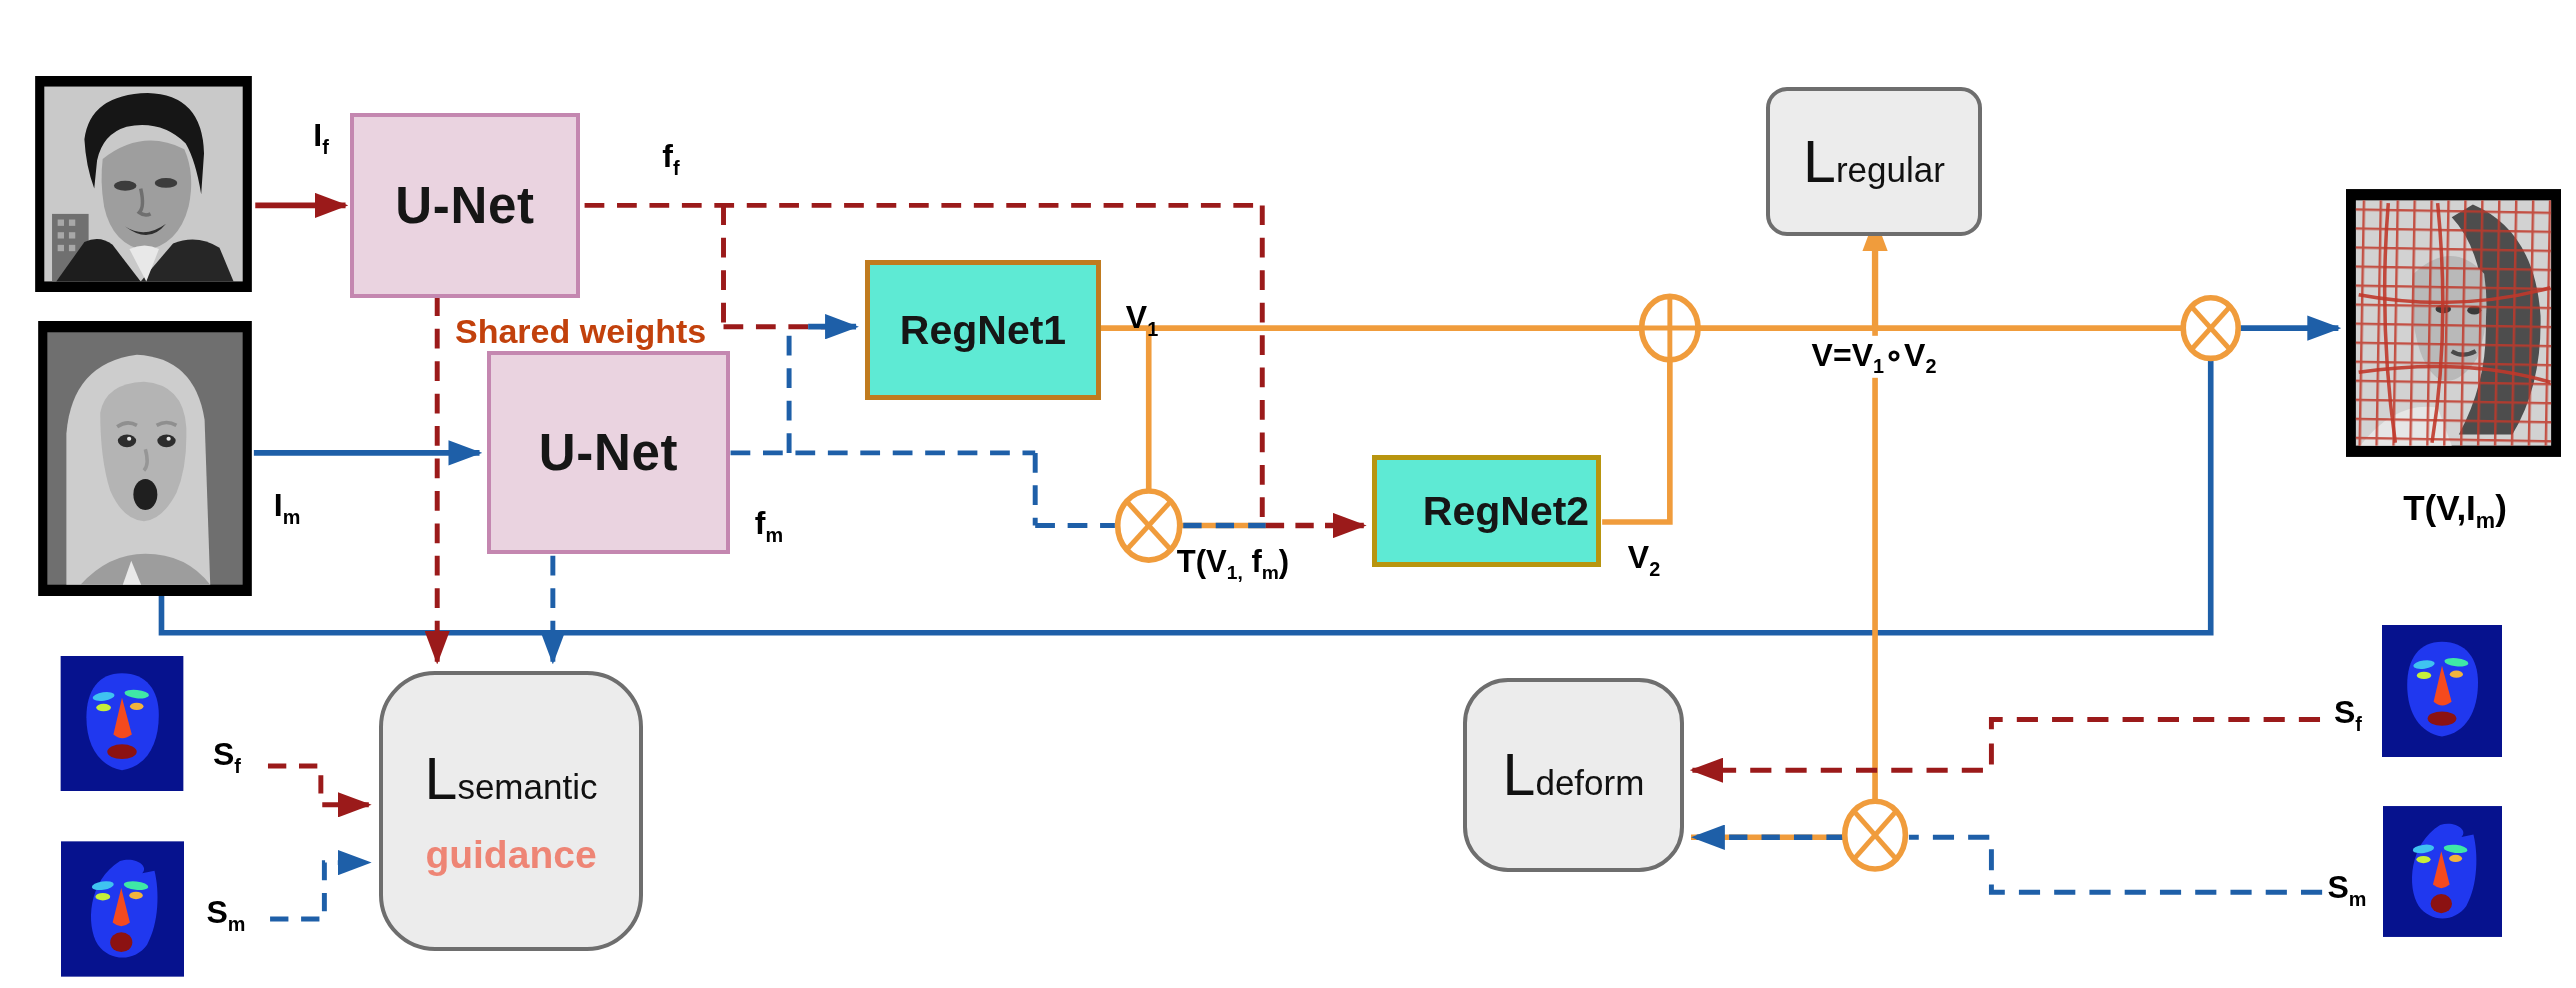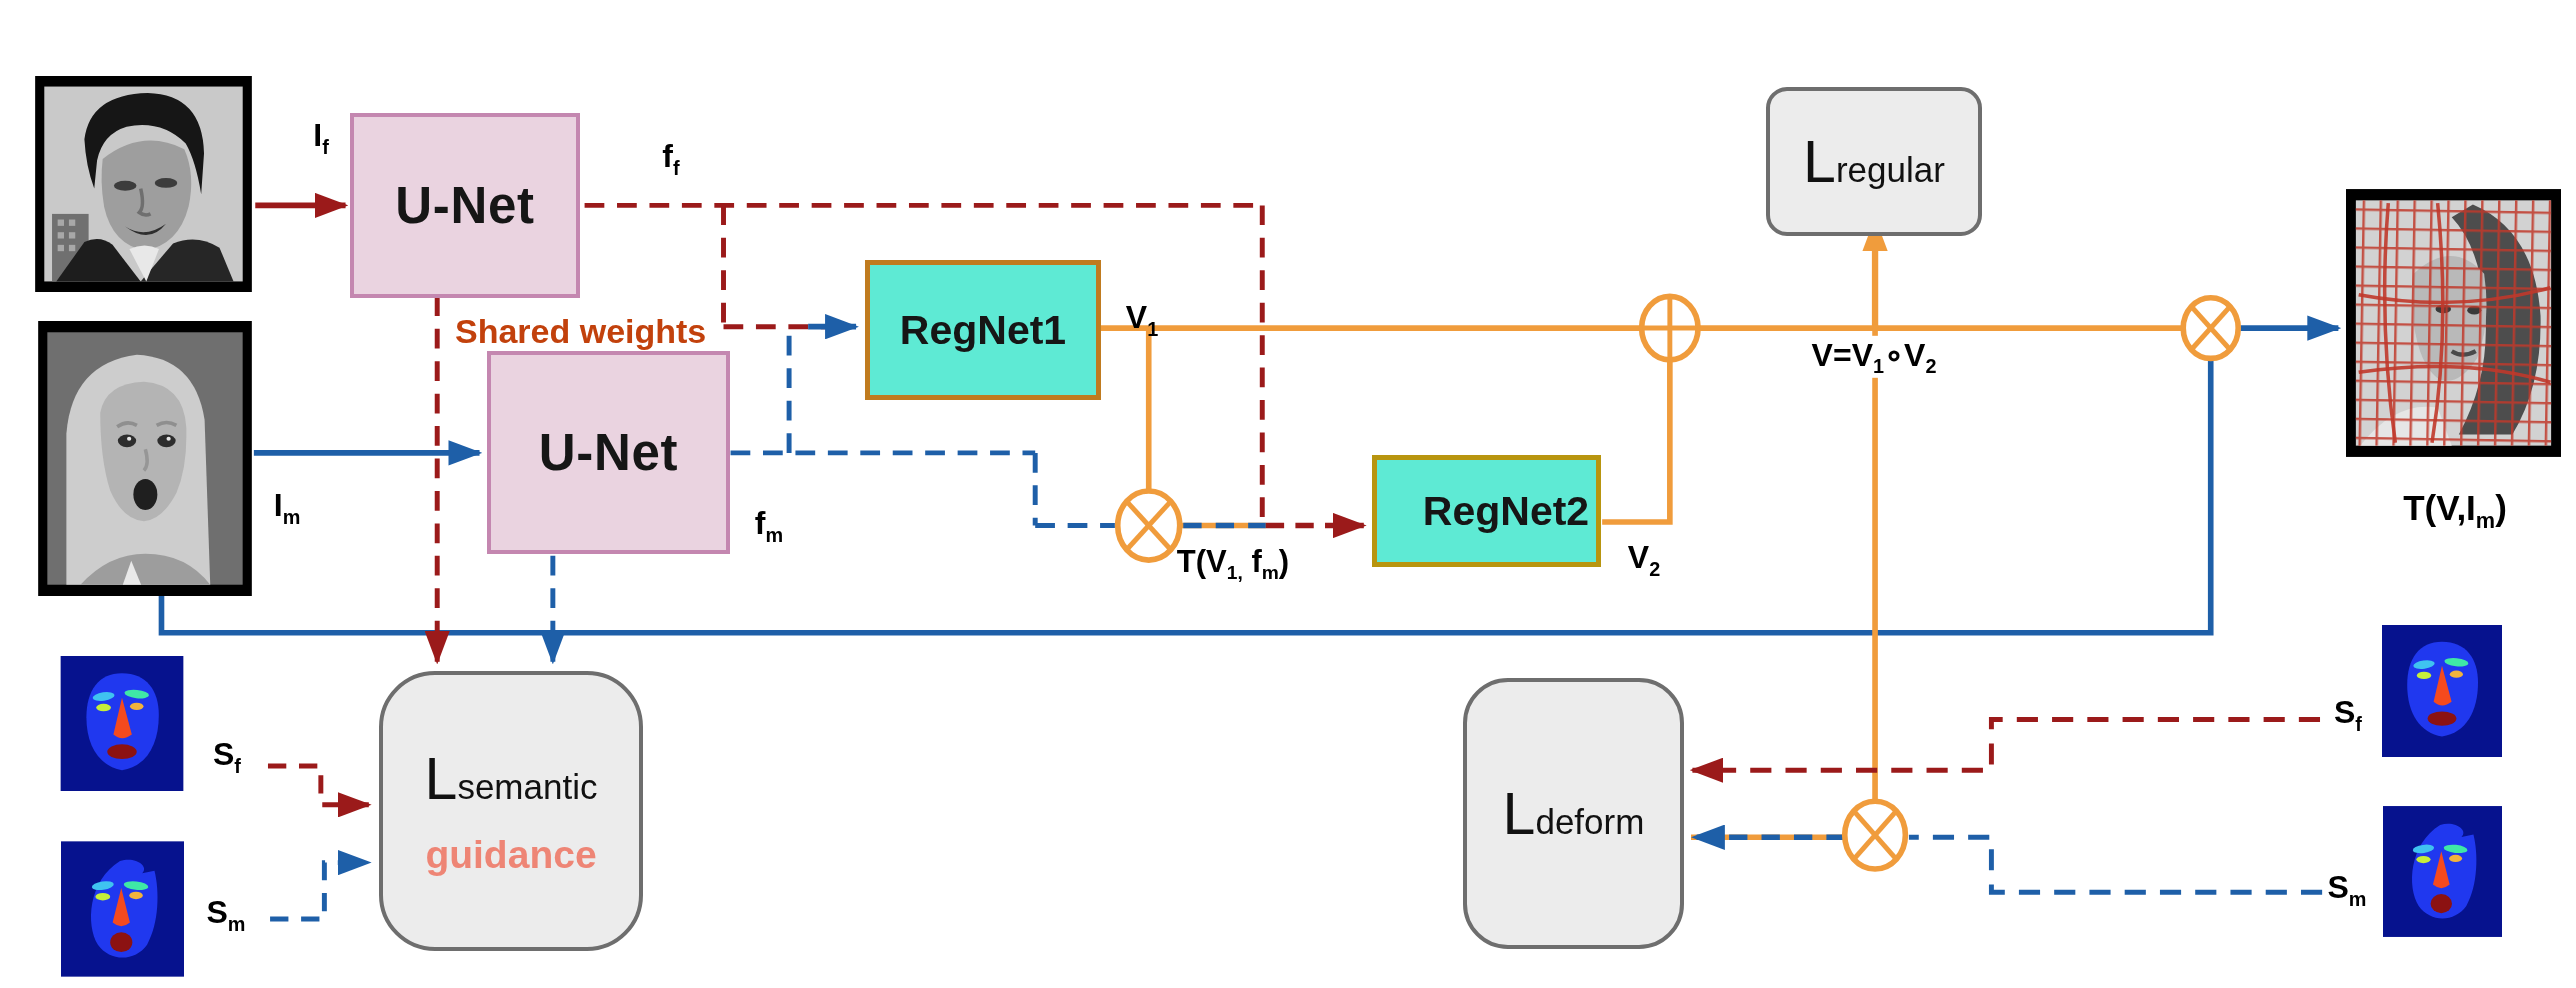--- a/index.html
+++ b/index.html
@@ -274,21 +274,21 @@
     </div>
   </div>
 
   <div class="box loss" style="left:379px;top:671px;width:264px;height:280px;border-radius:56px;">
     <div>
       <span class="L">L</span><span class="Lsub">semantic</span>
     </div>
     <div class="guidance">guidance</div>
   </div>
 
-  <div class="box loss" style="left:1463px;top:678px;width:221px;height:271px;border-radius:45px;">
+  <div class="box loss" style="left:1463px;top:678px;width:221px;height:194px;border-radius:45px;">
     <div>
       <span class="L">L</span><span class="Lsub">deform</span>
     </div>
   </div>
 
   <div class="lbl" style="left:321px;top:138px;">
     <span>I</span><sub>f</sub>
   </div>
   <div class="lbl" style="left:671px;top:159px;">
     <span>f</span><sub>f</sub>

